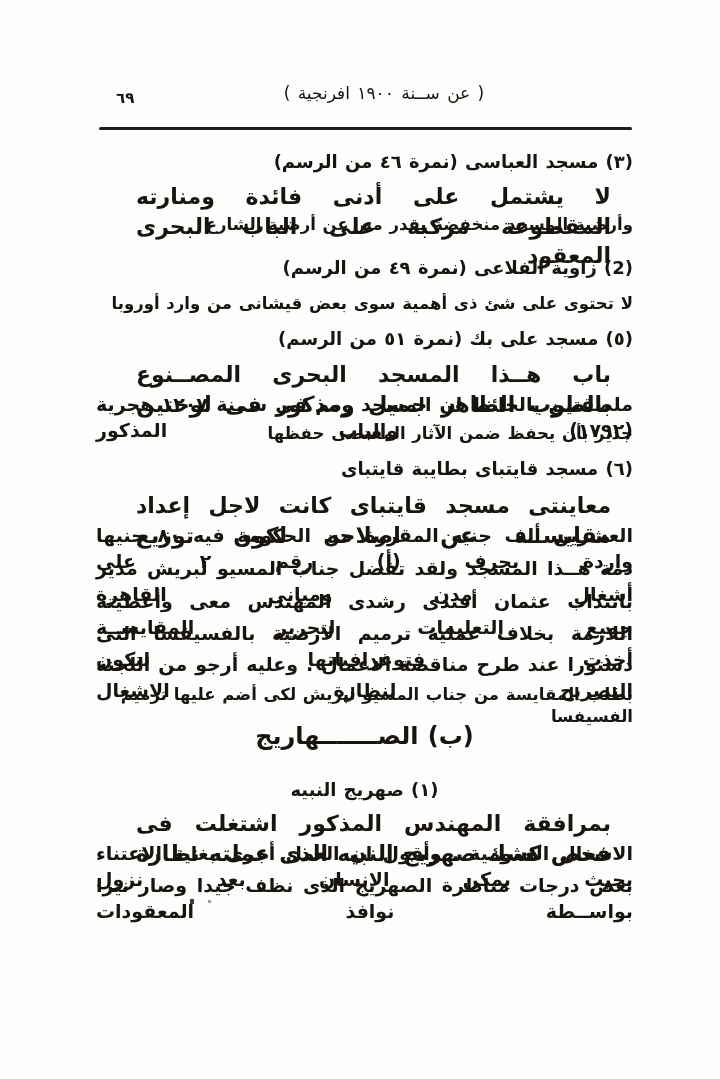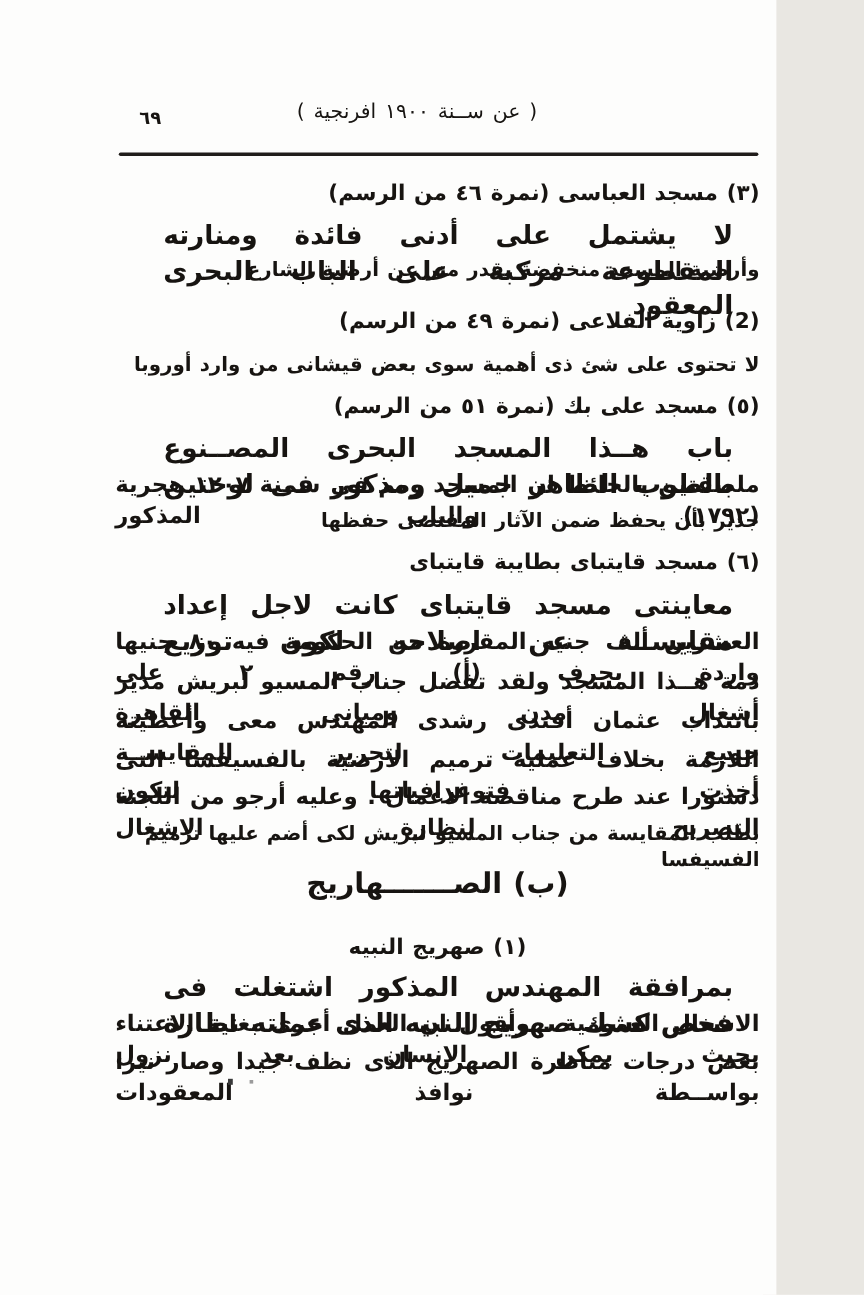--- a/index.html
+++ b/index.html
@@ -1,21 +1,21 @@
 <!DOCTYPE html>
 <html lang="ar"><head>
 <meta charset="utf-8">
 <style>
   * { margin:0; padding:0; box-sizing:border-box; }
   html, body { width:720px; }
   body { background:#e9e7e2; font-family:"DejaVu Sans", sans-serif; }
 
   .page {
     position:relative;
-    width:647px; height:1079px;
+    width:720px; height:1079px;
     background:#fdfdfc;
     overflow:hidden;
     color:#171411;
   }
 
   
   .pageno {
     position:absolute; top:89px; left:116px;
     font-size:15px; font-weight:bold;
   }

